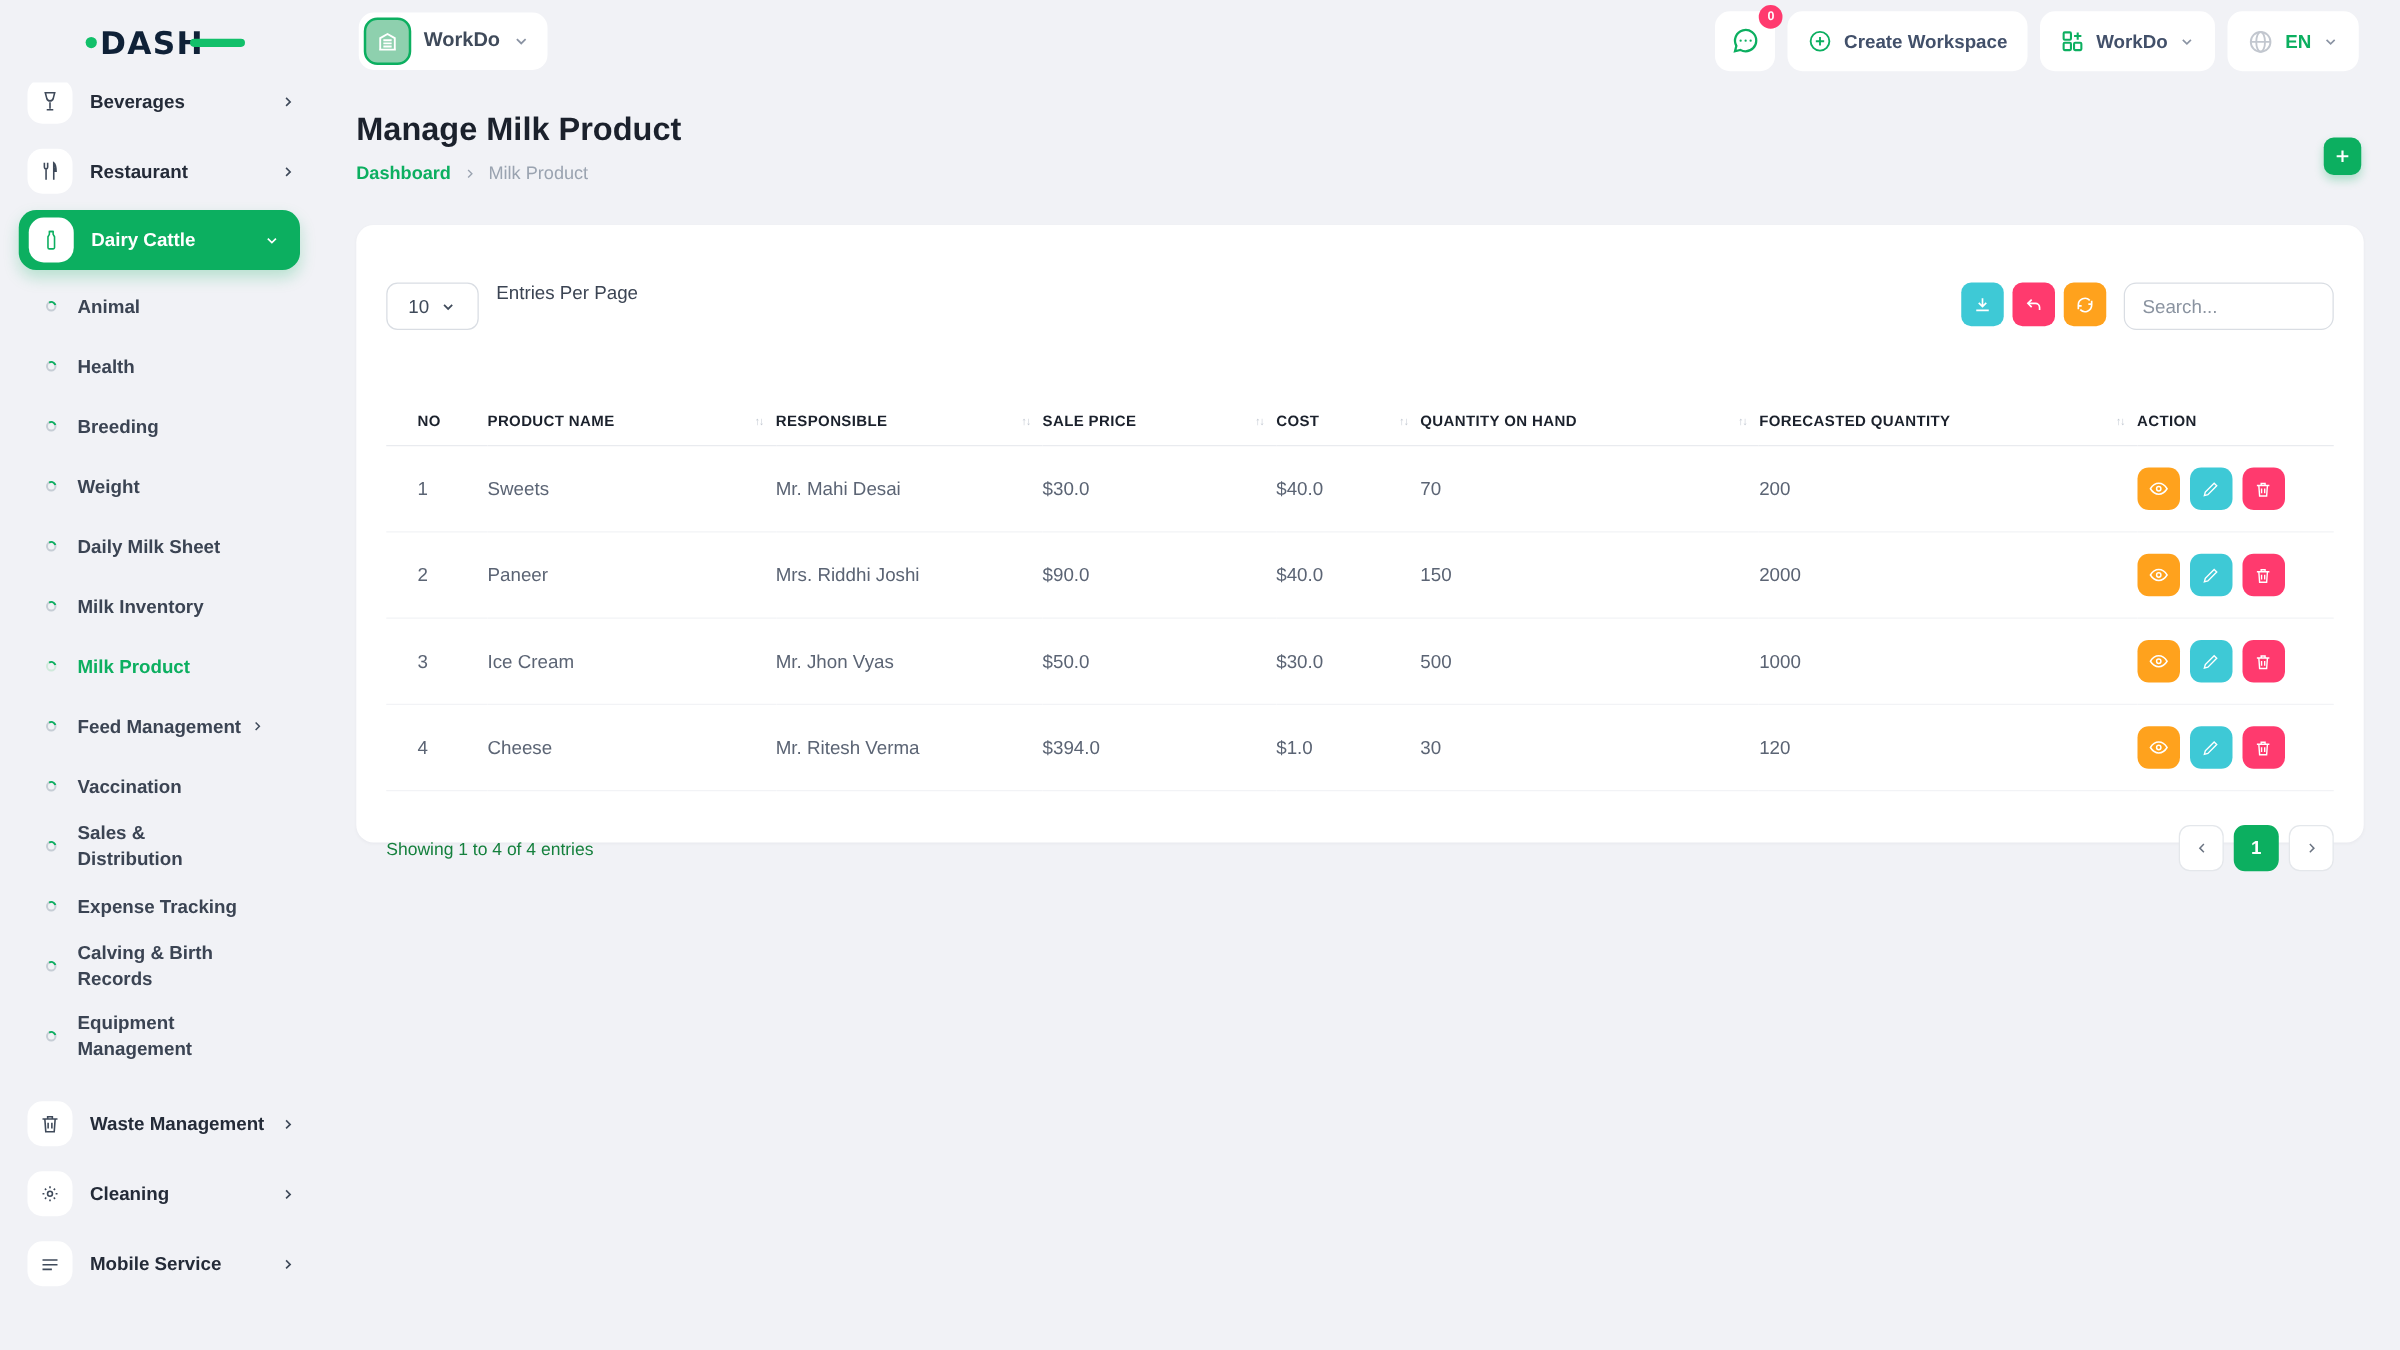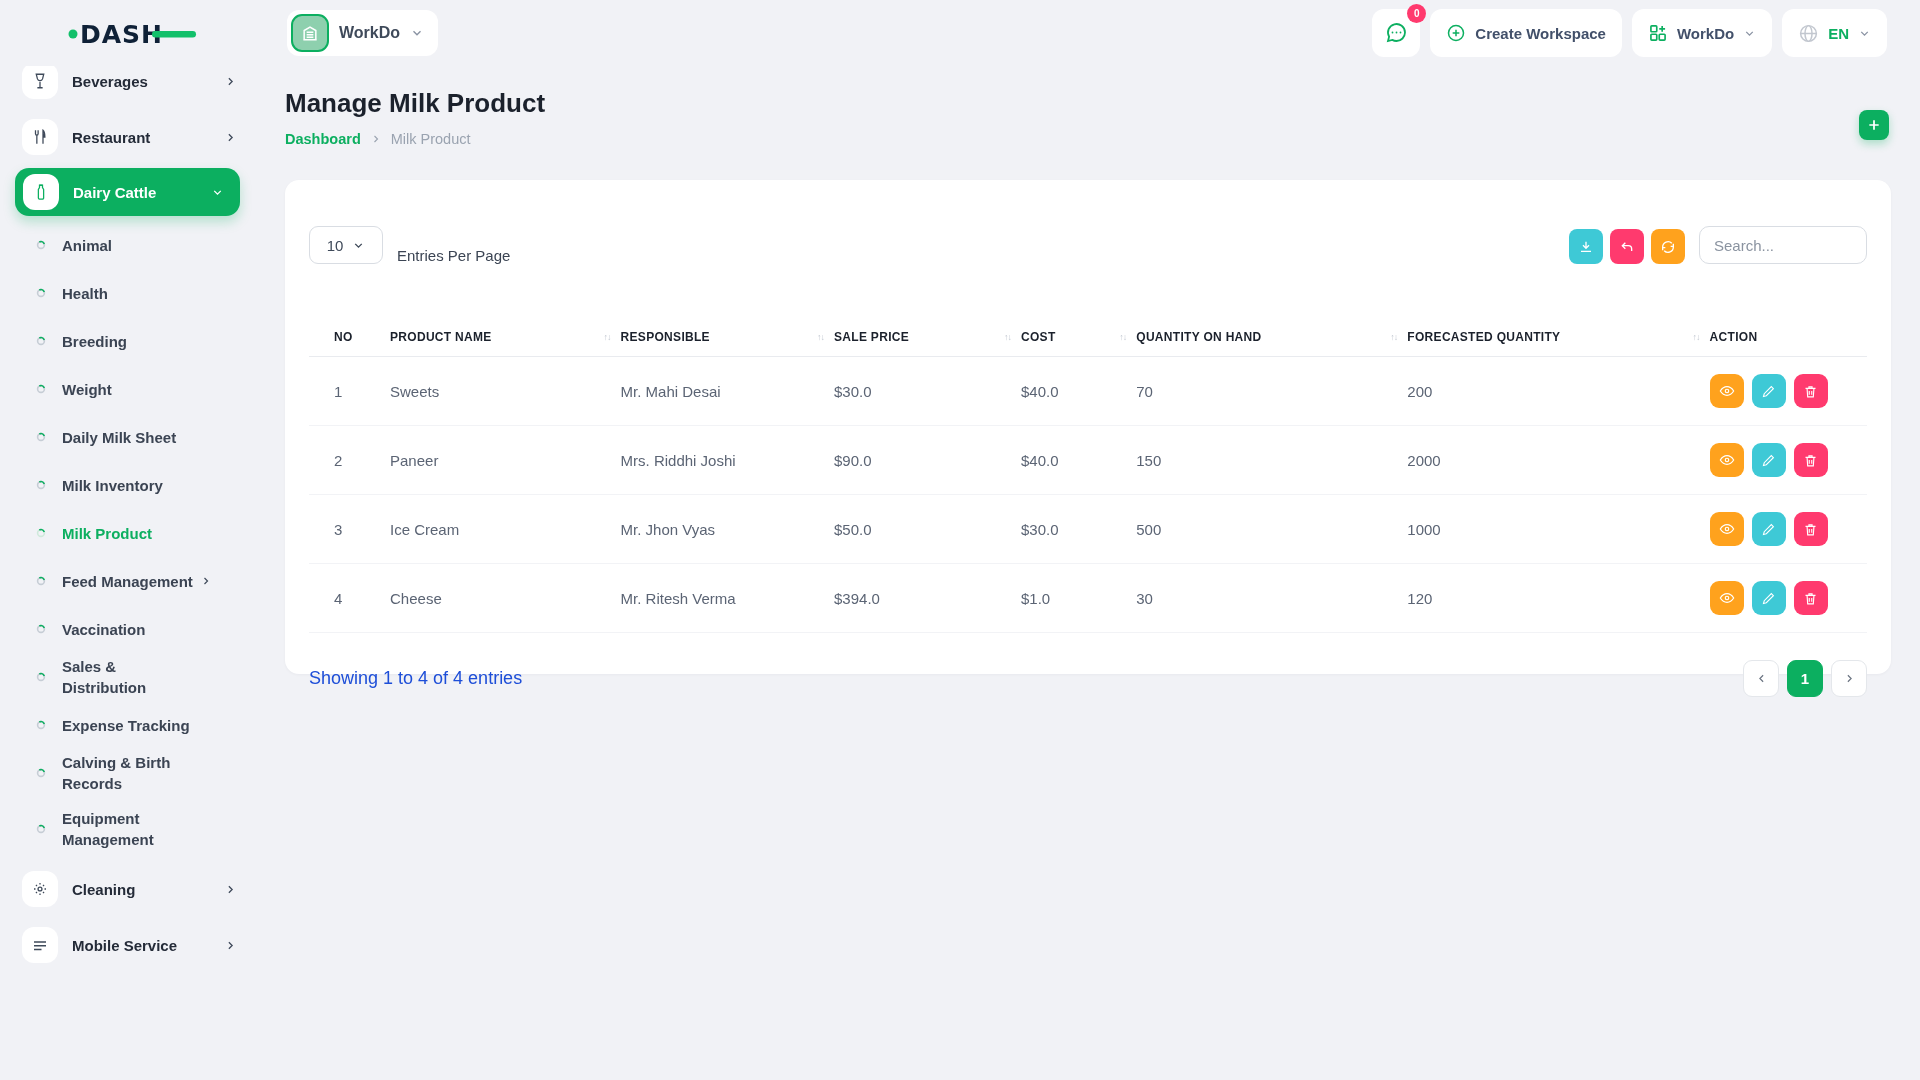--- a/index.html
+++ b/index.html
@@ -51,21 +51,21 @@
   .bc-link { color:#0CAF60; cursor:pointer;font-weight:bold; }
   .bc-sep { color:#9aa3b0; }
   .bc-cur { color:#9aa3b0; }
   .add-btn { position:absolute; left:1859px; top:110px; width:30px; height:30px; border-radius:8px; border:none;
              background:#0CAF60; color:#fff; display:flex; align-items:center; justify-content:center; cursor:pointer;
              box-shadow:0 4px 8px rgba(12,175,96,.3); }
 
   
   .card { position:absolute; left:285px; top:180px; width:1606px; height:494px; background:#fff; border-radius:14px;
           box-shadow:0 1px 3px rgba(20,25,40,.04); padding:46px 24px 24px 24px; }
-  .controls { display:flex; align-items:flex-end; height:38px; }
+  .controls { display:flex; align-items:flex-start; height:38px; }
   .pp-select { width:74px; height:38px; border:1px solid #d9dde3; border-radius:9px; background:#fff; display:flex;
                align-items:center; justify-content:center; gap:9px; font-size:15px; color:#3f4a5a; cursor:pointer; }
   .pp-label { font-size:15px; color:#3b4453; margin-left:14px; }
   .controls .spacer { flex:1; }
   .tool-btn { width:34px; height:35px; border:none; border-radius:8px; display:flex; align-items:center;
               justify-content:center; color:#fff; cursor:pointer; margin-left:7px; }
   .tool-download { background:#3EC9D6; }
   .tool-undo { background:#FF3A6E; }
   .tool-refresh { background:#FFA21D; }
   .search-input { width:168px; height:38px; border:1px solid #d9dde3; border-radius:10px; margin-left:14px;
@@ -80,21 +80,21 @@
   td { font-size:15px; color:#5b6474; padding:17px 0; border-bottom:1px solid #f2f3f6; }
   .col-no th, .pad-l { padding-left:25px; }
   .act-wrap { display:flex; gap:8px; }
   .act-btn { width:34px; height:34px; border:none; border-radius:9px; display:flex; align-items:center;
              justify-content:center; color:#fff; cursor:pointer; }
   .act-view { background:#FFA21D; }
   .act-edit { background:#3EC9D6; }
   .act-del  { background:#FF3A6E; }
 
   .card-footer { display:flex; align-items:center; margin-top:27px; }
-  .showing { font-size:18px; color:#1d4ed8; }
+  .showing { font-size:14px; color:#15803d; }
   .pagination { margin-left:auto; display:flex; gap:8px; }
   .pg-btn { width:36px; height:37px; border-radius:9px; border:1px solid #e4e7eb; background:#fff; color:#6b7482;
             display:flex; align-items:center; justify-content:center; font-size:15px; cursor:pointer; }
   .pg-active { background:#0CAF60; border-color:#0CAF60; color:#fff; font-weight:600; }
 </style>
 </head>
 <body>
 
 <div class="header">
   <div class="logo">
@@ -294,20 +294,31 @@
       <span class="s-label">Calving &amp; Birth Records</span>
     </div>
     <div class="s-item two-line">
       <svg class="s-bullet" width="10" height="10" viewBox="0 0 10 10">
           <circle cx="5" cy="5" r="3.4" fill="none" stroke="#c6cdd5" stroke-width="1.6"></circle>
           <circle cx="5" cy="5" r="3.4" fill="none" stroke="#0CAF60" stroke-width="1.6" stroke-dasharray="6 16" transform="rotate(-120 5 5)"></circle>
         </svg>
       <span class="s-label">Equipment Management</span>
     </div>
 
+    <div class="m-item mt10">
+      <span class="m-ic">
+        <svg width="18" height="18" viewBox="0 0 24 24" fill="none" stroke="currentColor" stroke-width="1.7">
+          <path d="M4 7h16M9.5 7V4.5h5V7M6.5 7l1 13.5h9l1-13.5M10 11v6M14 11v6"></path>
+        </svg>
+      </span>
+      <span class="m-label">Waste Management</span>
+      <svg class="m-arrow" width="13" height="13" viewBox="0 0 24 24" fill="none" stroke="currentColor" stroke-width="2.4">
+          <path d="M9 6l6 6-6 6"></path>
+        </svg>
+    </div>
 
     <div class="m-item">
       <span class="m-ic">
         <svg width="18" height="18" viewBox="0 0 24 24" fill="none" stroke="currentColor" stroke-width="1.7">
           <circle cx="12" cy="12" r="2.6"></circle>
             <path d="M12 4v2M12 18v2M4 12h2M18 12h2M6.6 6.6l1.4 1.4M16 16l1.4 1.4M17.4 6.6L16 8M8 16l-1.4 1.4"></path>
         </svg>
       </span>
       <span class="m-label">Cleaning</span>
       <svg class="m-arrow" width="13" height="13" viewBox="0 0 24 24" fill="none" stroke="currentColor" stroke-width="2.4">

